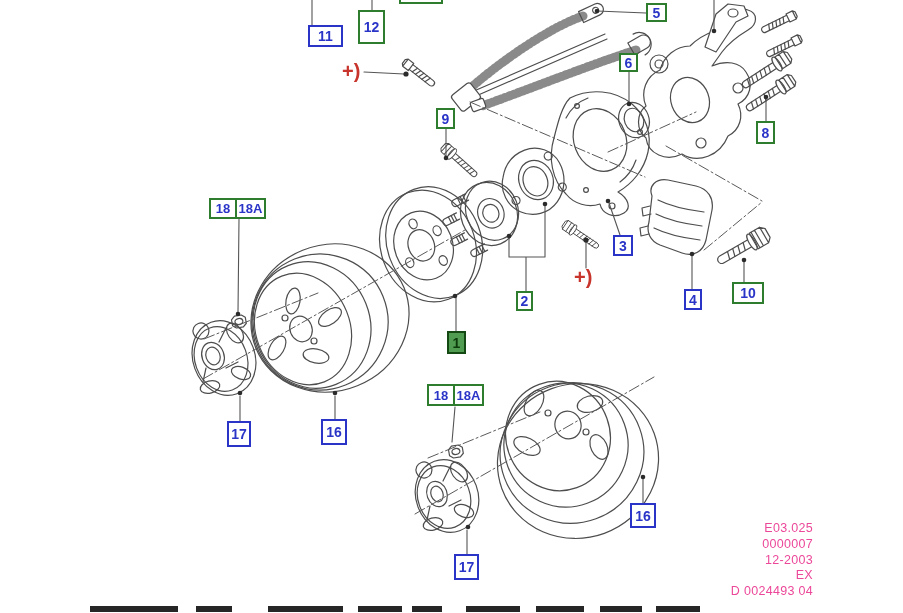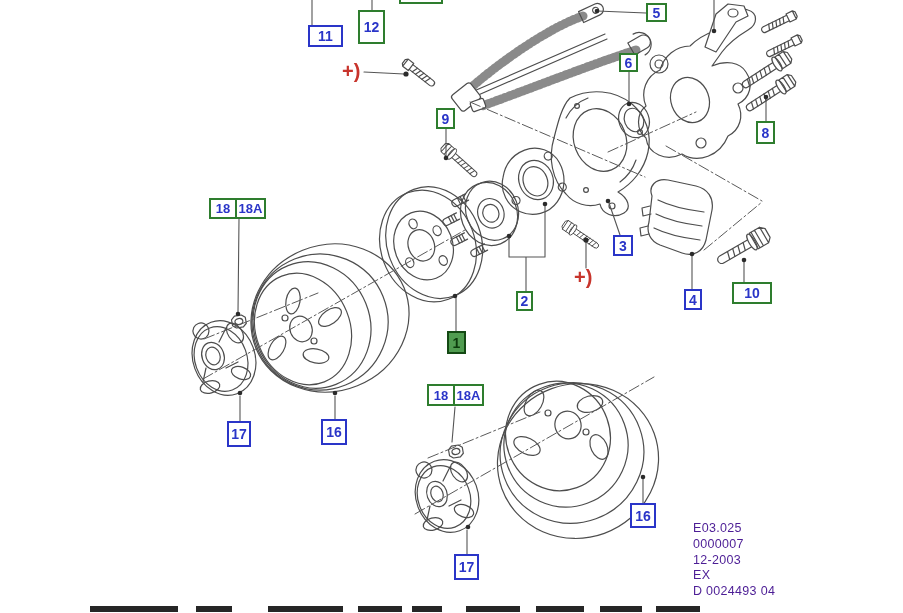--- a/index.html
+++ b/index.html
@@ -8,22 +8,22 @@
   .stage > svg{position:absolute;left:0;top:0}
   .lbl{box-sizing:border-box;display:flex;align-items:center;justify-content:center;
        background:#fff;border:2px solid #2e7d2e;color:#2a35c8;font-weight:bold;
        font-size:14px;line-height:1}
   .abs{position:absolute}
   .blue{border-color:#2a35c8}
   .fill1{background:#509c50;border-color:#144914;color:#0c3b0c}
   .pair{position:absolute;display:flex}
   .pair .lbl{font-size:13px}
   .plus{position:absolute;color:#c8342c;font-weight:bold;font-size:20px;line-height:1}
-  .info{position:absolute;left:693px;top:521px;width:120px;text-align:left;
-        color:#4c1d95;font-size:12.5px;line-height:15.8px;letter-spacing:.3px}
+  .info{position:absolute;left:693px;top:521px;width:120px;text-align:right;
+        color:#ec4899;font-size:12.5px;line-height:15.8px;letter-spacing:.3px}
 </style>
 </head>
 <body>
 
 <div class="stage">
 
   <svg width="903" height="613" viewBox="0 0 903 613">
     <defs>
       <g id="boltS">
         <path d="M-7,-4.5 h7 v9 h-7 z M-7,-4.5 l-2,2 v5 l2,2"></path>
@@ -292,21 +292,21 @@
   <div class="lbl abs blue" style="left:308px;top:25px;width:35px;height:22px">11</div>
   <div class="lbl abs" style="left:358px;top:10px;width:27px;height:34px">12</div>
   <div class="lbl abs" style="left:399px;top:-15px;width:44px;height:19px"></div>
   <div class="lbl abs" style="left:646px;top:3px;width:21px;height:19px">5</div>
   <div class="lbl abs" style="left:619px;top:53px;width:19px;height:19px">6</div>
   <div class="lbl abs" style="left:756px;top:121px;width:19px;height:23px">8</div>
   <div class="lbl abs" style="left:436px;top:108px;width:19px;height:21px">9</div>
   <div class="lbl abs blue" style="left:613px;top:235px;width:20px;height:21px">3</div>
   <div class="lbl abs" style="left:516px;top:291px;width:17px;height:20px">2</div>
   <div class="lbl abs fill1" style="left:447px;top:331px;width:19px;height:23px">1</div>
-  <div class="lbl abs" style="left:732px;top:282px;width:40px;height:22px">10</div>
+  <div class="lbl abs" style="left:732px;top:282px;width:32px;height:22px">10</div>
   <div class="lbl abs blue" style="left:684px;top:289px;width:18px;height:21px">4</div>
   <div class="lbl abs blue" style="left:321px;top:419px;width:26px;height:26px">16</div>
   <div class="lbl abs blue" style="left:227px;top:421px;width:24px;height:26px">17</div>
 
   <div class="pair" style="left:209px;top:198px">
     <div class="lbl" style="width:28px;height:21px">18</div>
     <div class="lbl" style="width:31px;height:21px;margin-left:-2px">18A</div>
   </div>
 
   <div class="pair" style="left:427px;top:384px">

